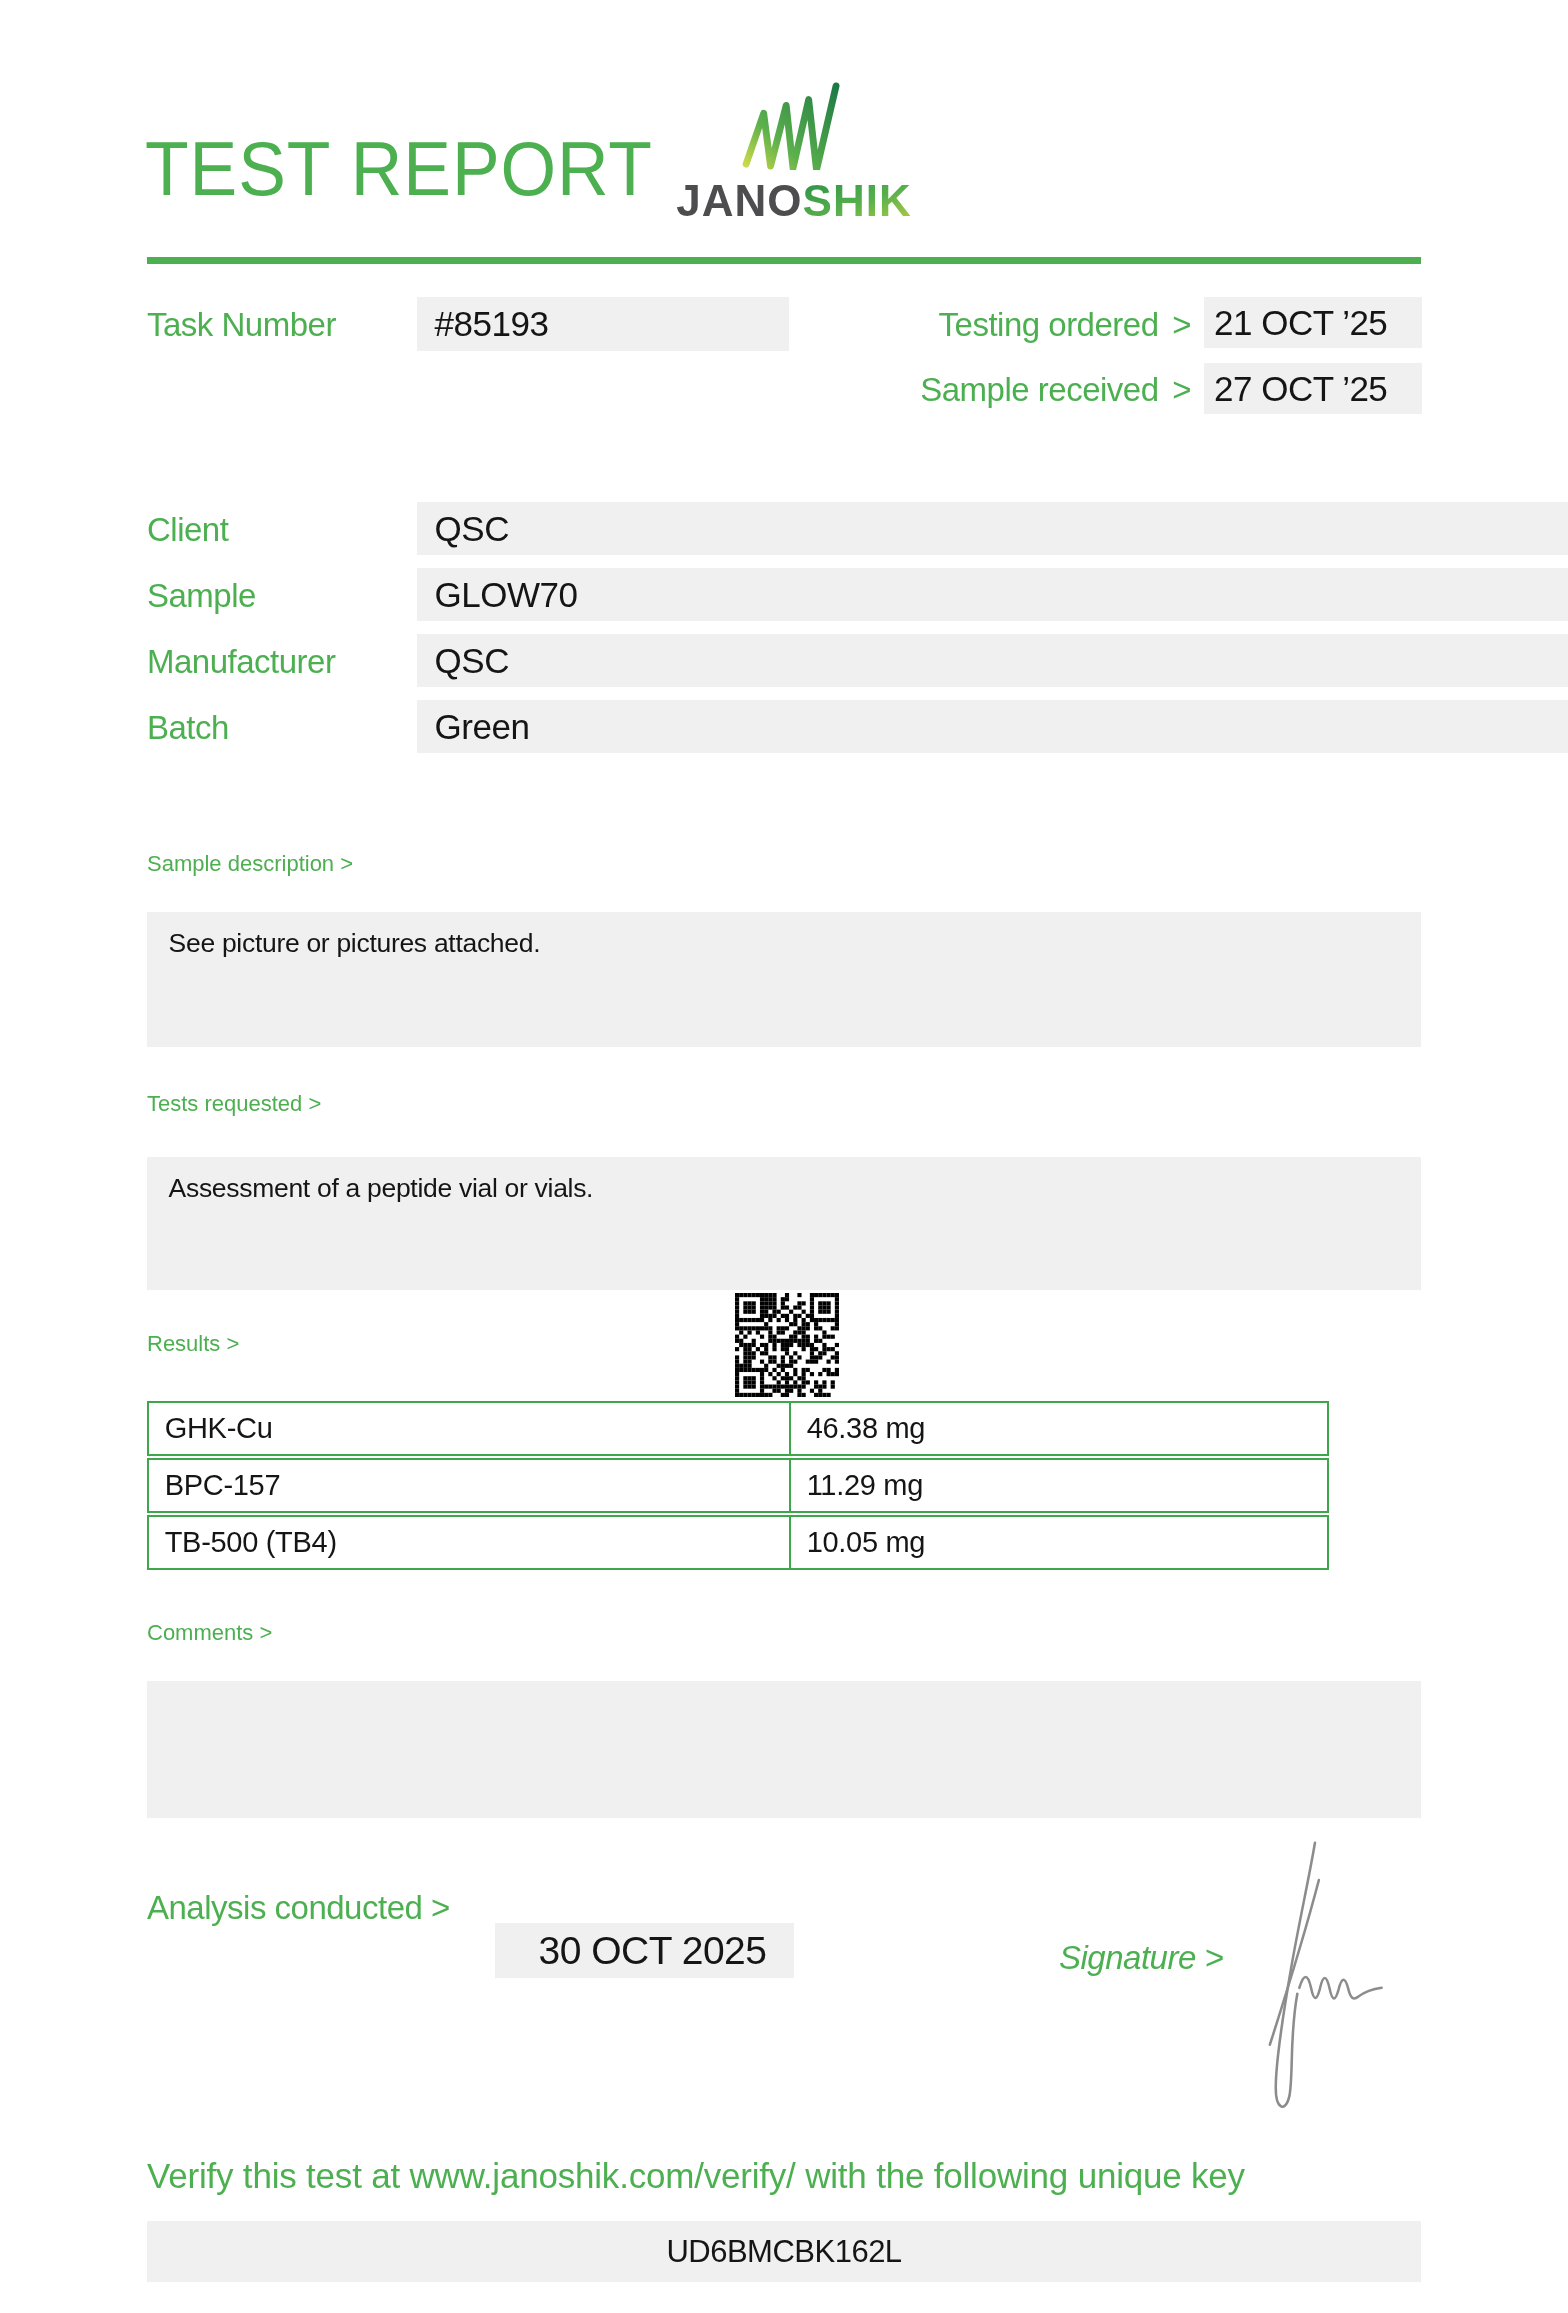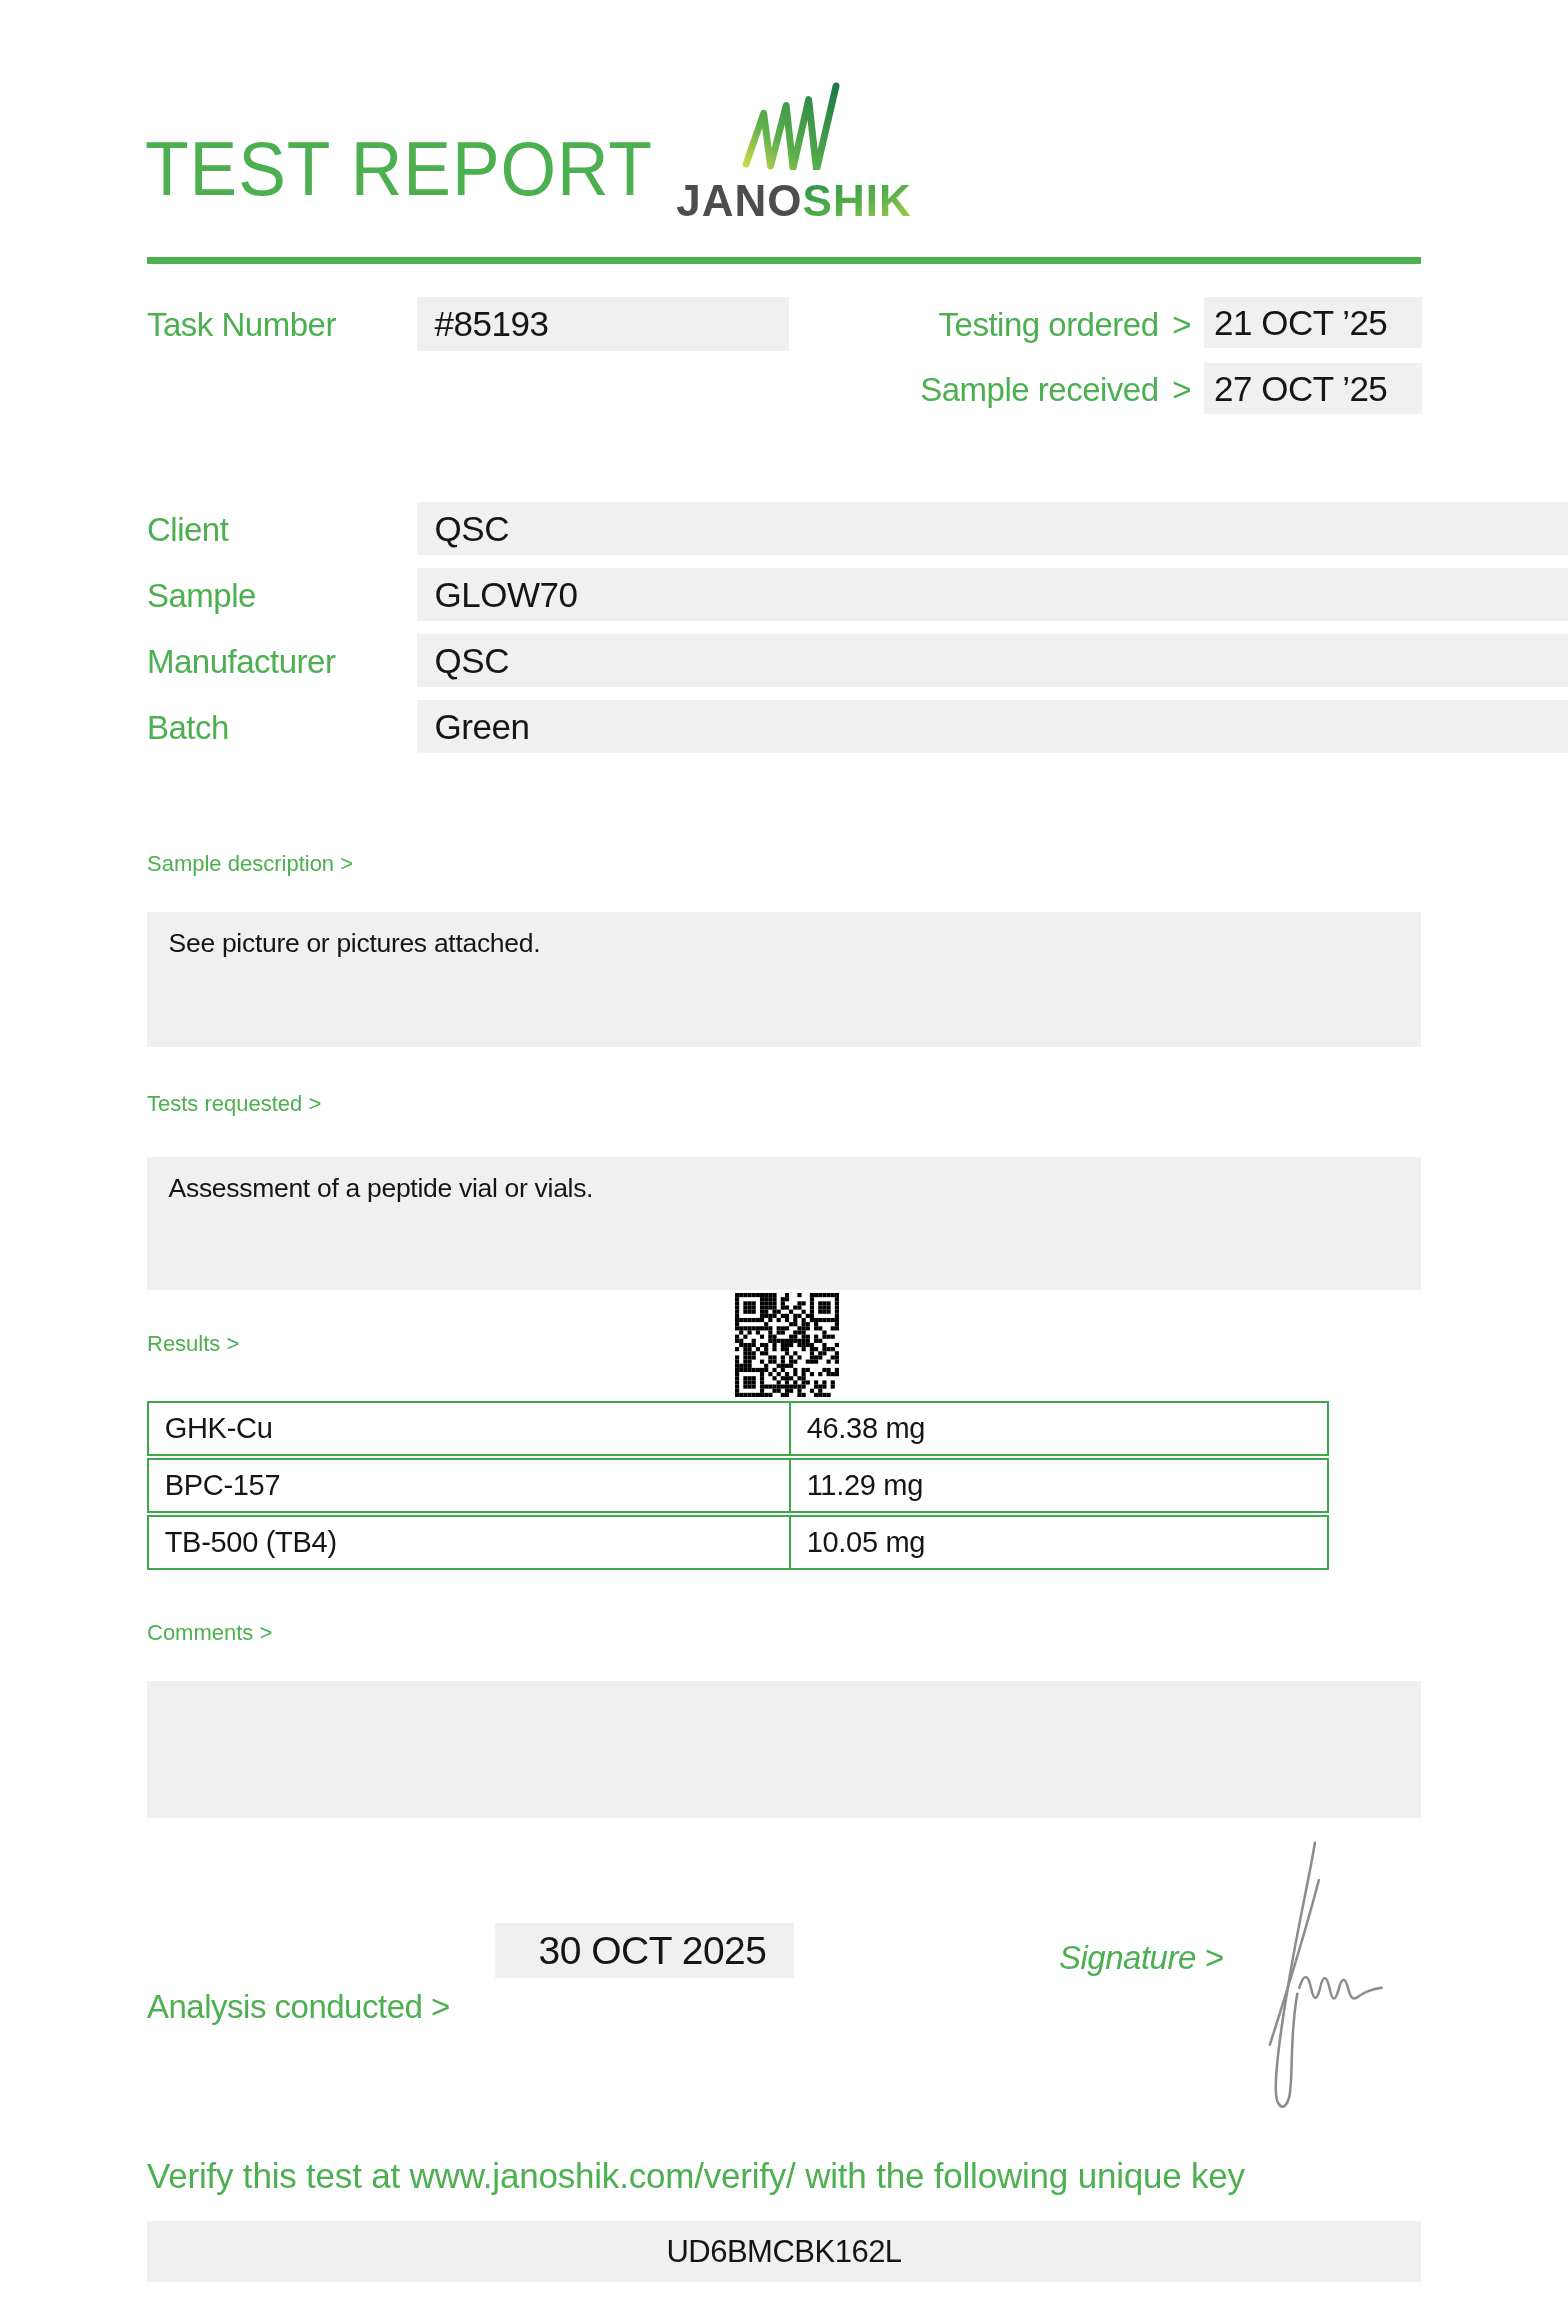--- a/index.html
+++ b/index.html
@@ -47,21 +47,21 @@
   .rcell{display:flex;align-items:center;font-size:29px;color:var(--ink);font-stretch:condensed;
     letter-spacing:-0.3px;padding-left:15.7px;box-sizing:border-box;}
   .rcell.analyte{width:642px;border-right:2.9px solid #3FA74B;}
   .rcell.amount{flex:1;}
 
   
   .qr{left:735px;top:1293px;width:104px;height:104px;}
   .qr svg{display:block;}
 
   
-  .analysis-label{left:147px;top:1988px;}
+  .analysis-label{left:147px;top:1889px;}
   .analysis-box{left:495px;top:1923px;width:299px;height:55px;font-size:39px;justify-content:center;padding-left:16px;}
   .sig-label{left:1059px;top:1939px;font-style:italic;}
   .sig{left:1264px;top:1831px;}
 
   .verify{left:147px;top:2156px;width:1274px;font-size:35px;color:var(--accent);
     font-stretch:condensed;white-space:nowrap;letter-spacing:-0.2px;}
   .keybox{left:147px;top:2221px;width:1274px;height:61px;justify-content:center;padding-left:0;font-size:31px;}
 </style>
 </head>
 <body>

